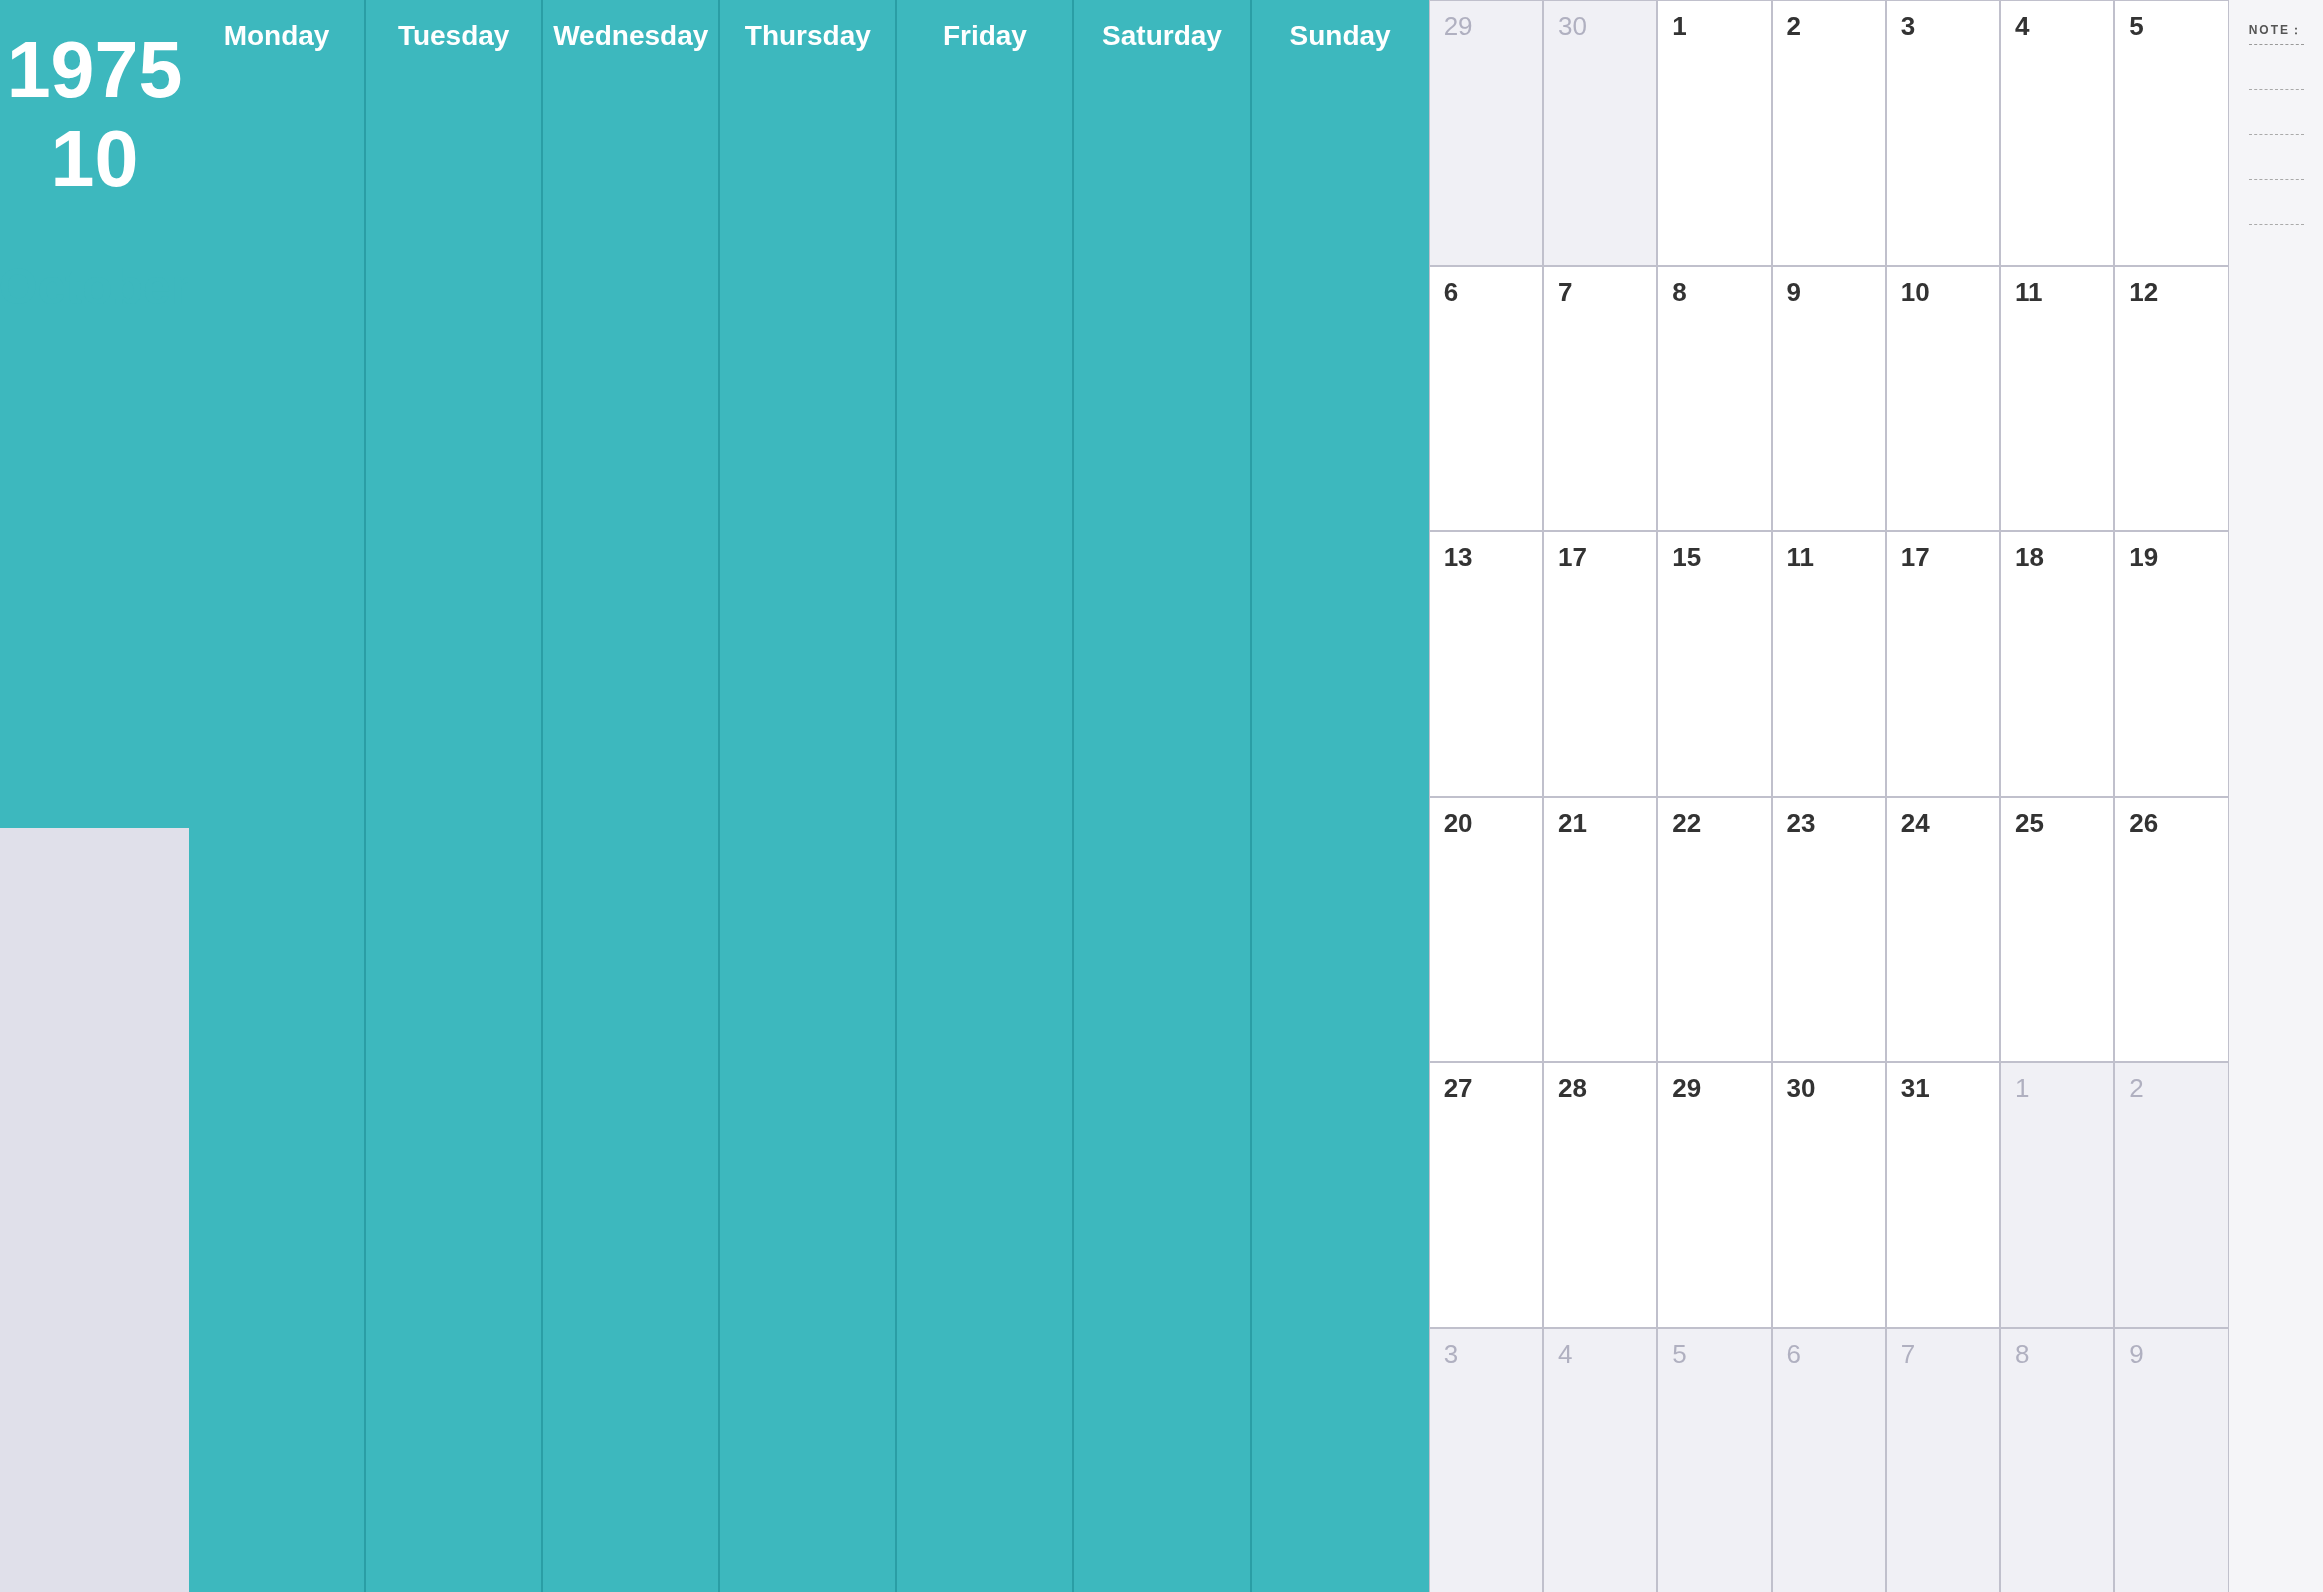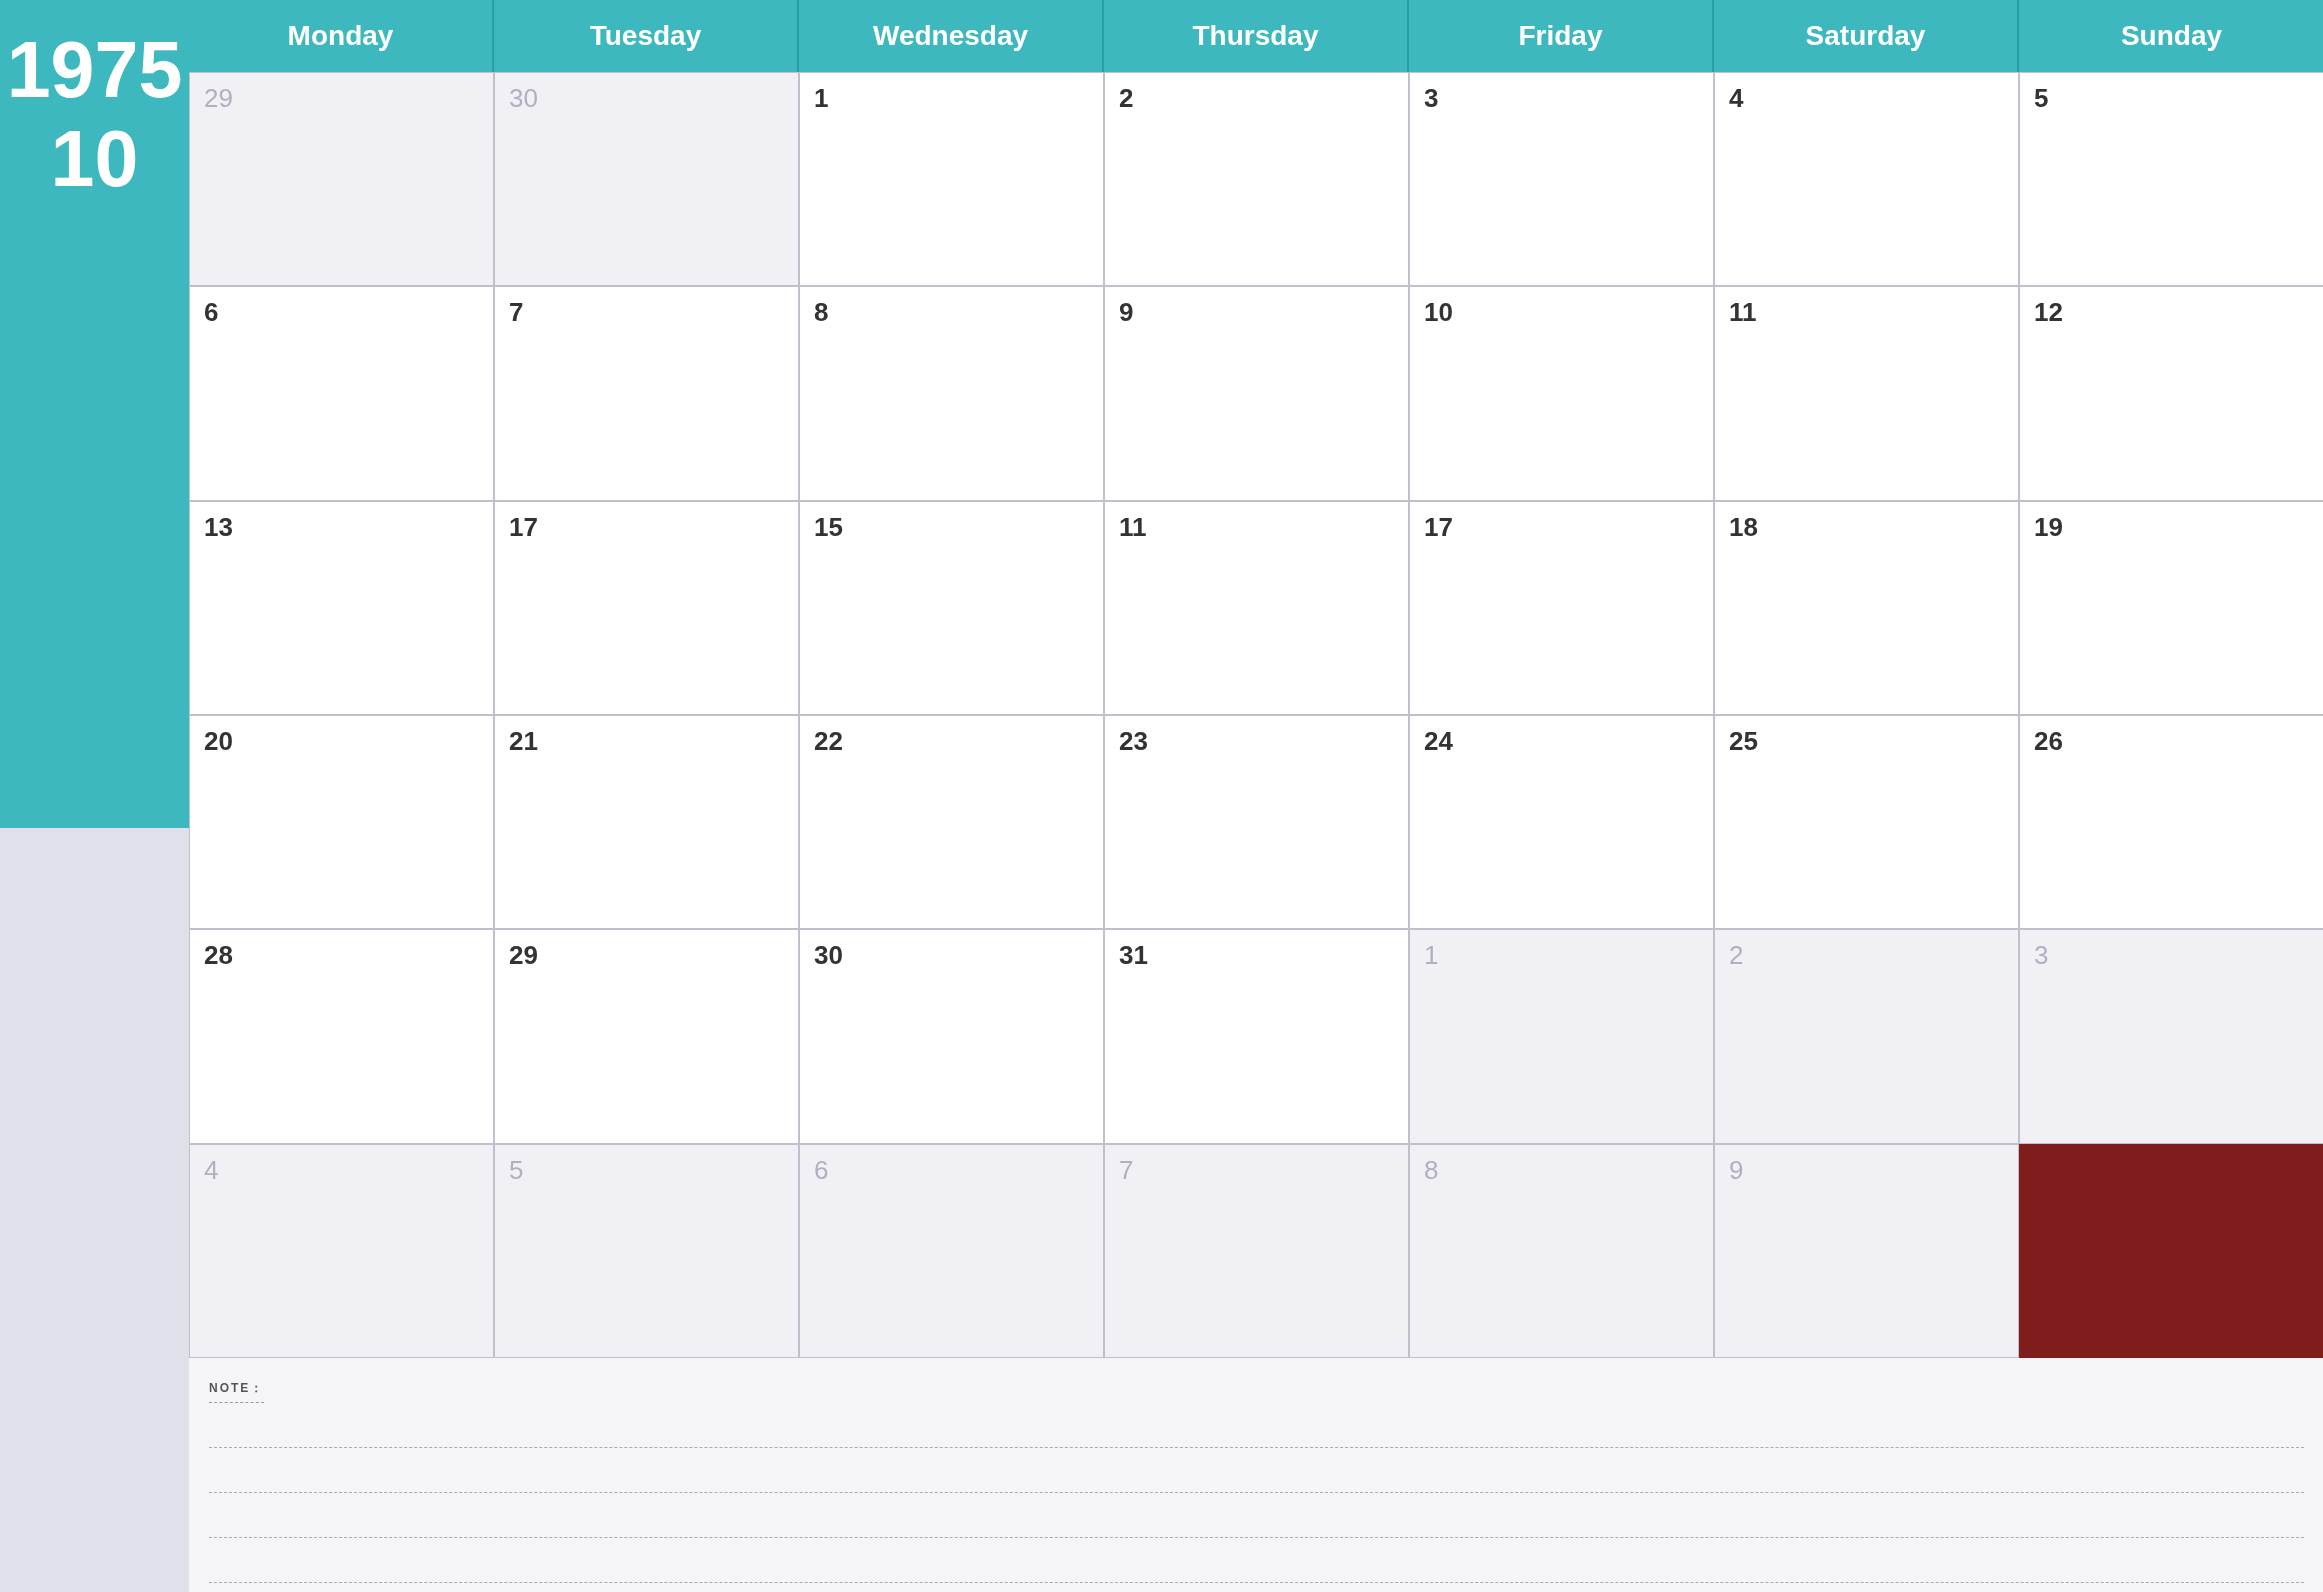--- a/index.html
+++ b/index.html
@@ -53,22 +53,22 @@
     .sidebar-month-name {
       color: #3db8be;
       font-size: 50px;
       font-weight: bold;
       margin-top: 40px;
     }
 
     .calendar-main {
       flex: 1;
       display: flex;
-      flex-direction: column;
-      background: #7f1d1d;
+      flex-direction: row;
+      background: #86efac;
     }
 
     .calendar-header {
       display: grid;
       grid-template-columns: repeat(7, 1fr);
       background: #3db8be;
     }
 
     .header-cell {
       background: #3db8be;
@@ -235,20 +235,23 @@
         <div class="day-cell">
           <div class="day-number">24</div>
         </div>
         <div class="day-cell">
           <div class="day-number">25</div>
         </div>
         <div class="day-cell">
           <div class="day-number">26</div>
         </div>
         <div class="day-cell">
+          <div class="day-number">27</div>
+        </div>
+        <div class="day-cell">
           <div class="day-number">28</div>
         </div>
         <div class="day-cell">
           <div class="day-number">29</div>
         </div>
         <div class="day-cell">
           <div class="day-number">30</div>
         </div>
         <div class="day-cell">
           <div class="day-number">31</div>

